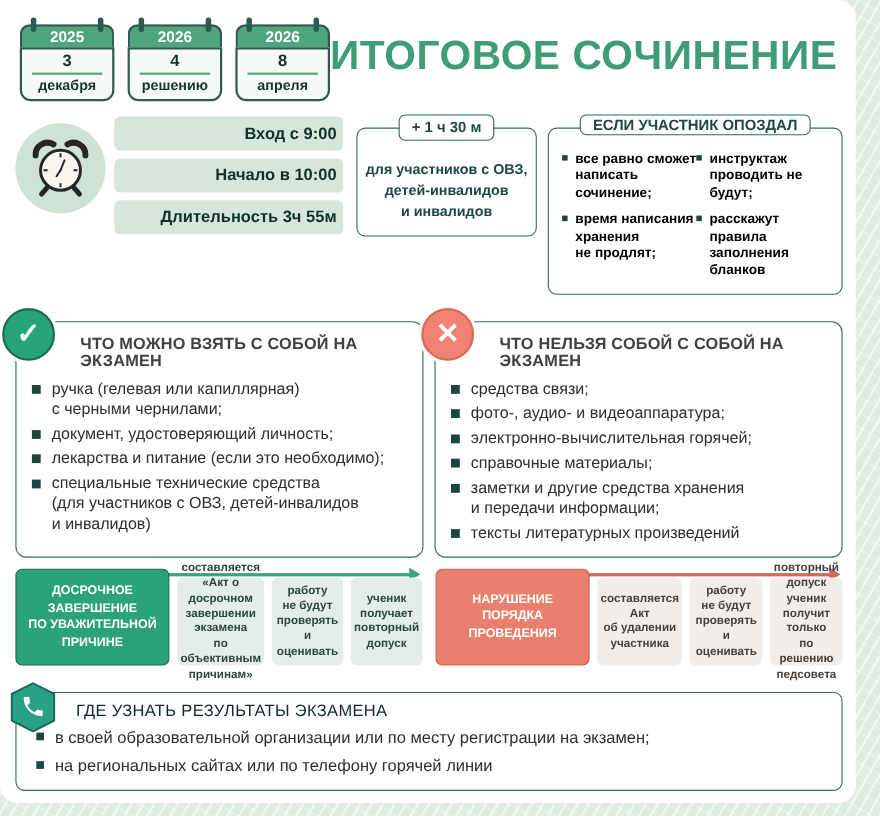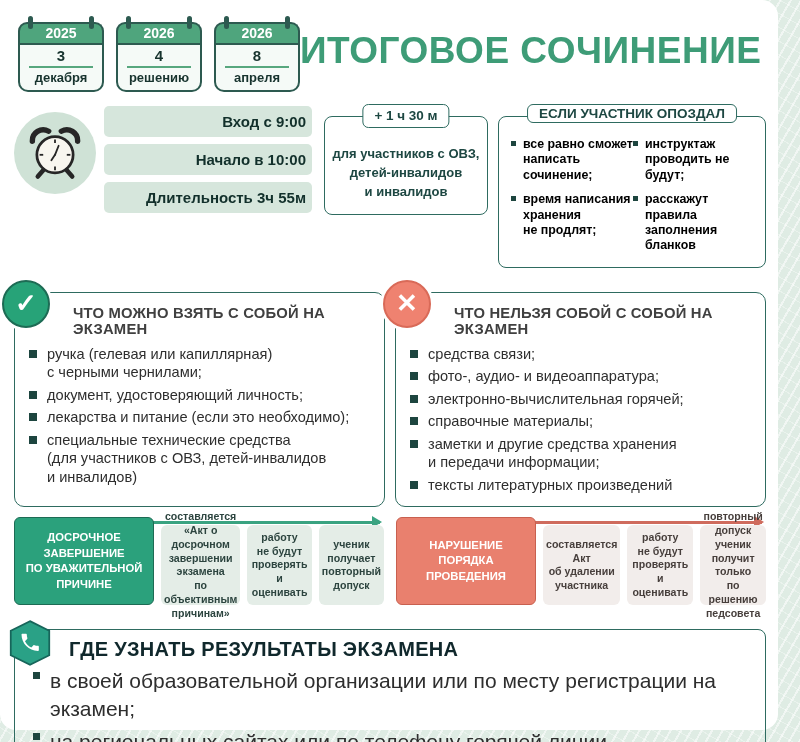--- a/index.html
+++ b/index.html
@@ -78,22 +78,22 @@
     display:flex;align-items:center;justify-content:center;text-align:center;line-height:1.3;
     height:80px;margin-top:8px;padding:2px 3px;box-sizing:border-box;}
   .flow-step.green{background:#e4ede7;color:#2c443f;}
   .flow-step.red{background:#f2edeb;color:#473f3c;}
 
   
   .wide-box{position:relative;border:1.5px solid #2e6b60;border-radius:8px;
     padding:8px 12px 6px 18px;box-sizing:border-box;}
   .row5{margin-top:24px;}
   .shield{position:absolute;top:-10px;left:-6px;}
-  .wide-title{margin-left:36px;font-weight:bold;font-size:20px;color:#10282c;letter-spacing:.3px;margin-bottom:6px;}
-  .wide-item{display:flex;font-size:21px;color:#2e2e2e;margin-bottom:6px;line-height:1.3;}
+  .wide-title{margin-left:36px;font-weight:normal;font-size:15px;color:#10282c;letter-spacing:.3px;margin-bottom:6px;}
+  .wide-item{display:flex;font-size:15px;color:#2e2e2e;margin-bottom:6px;line-height:1.3;}
   .wide-item .sq{width:7px;height:7px;margin:5px 10px 0 0;}
 
   .pre{white-space:pre-line;}
 </style>
 </head>
 <body>
 
 <div class="page">
   <div class="sheet">
 

